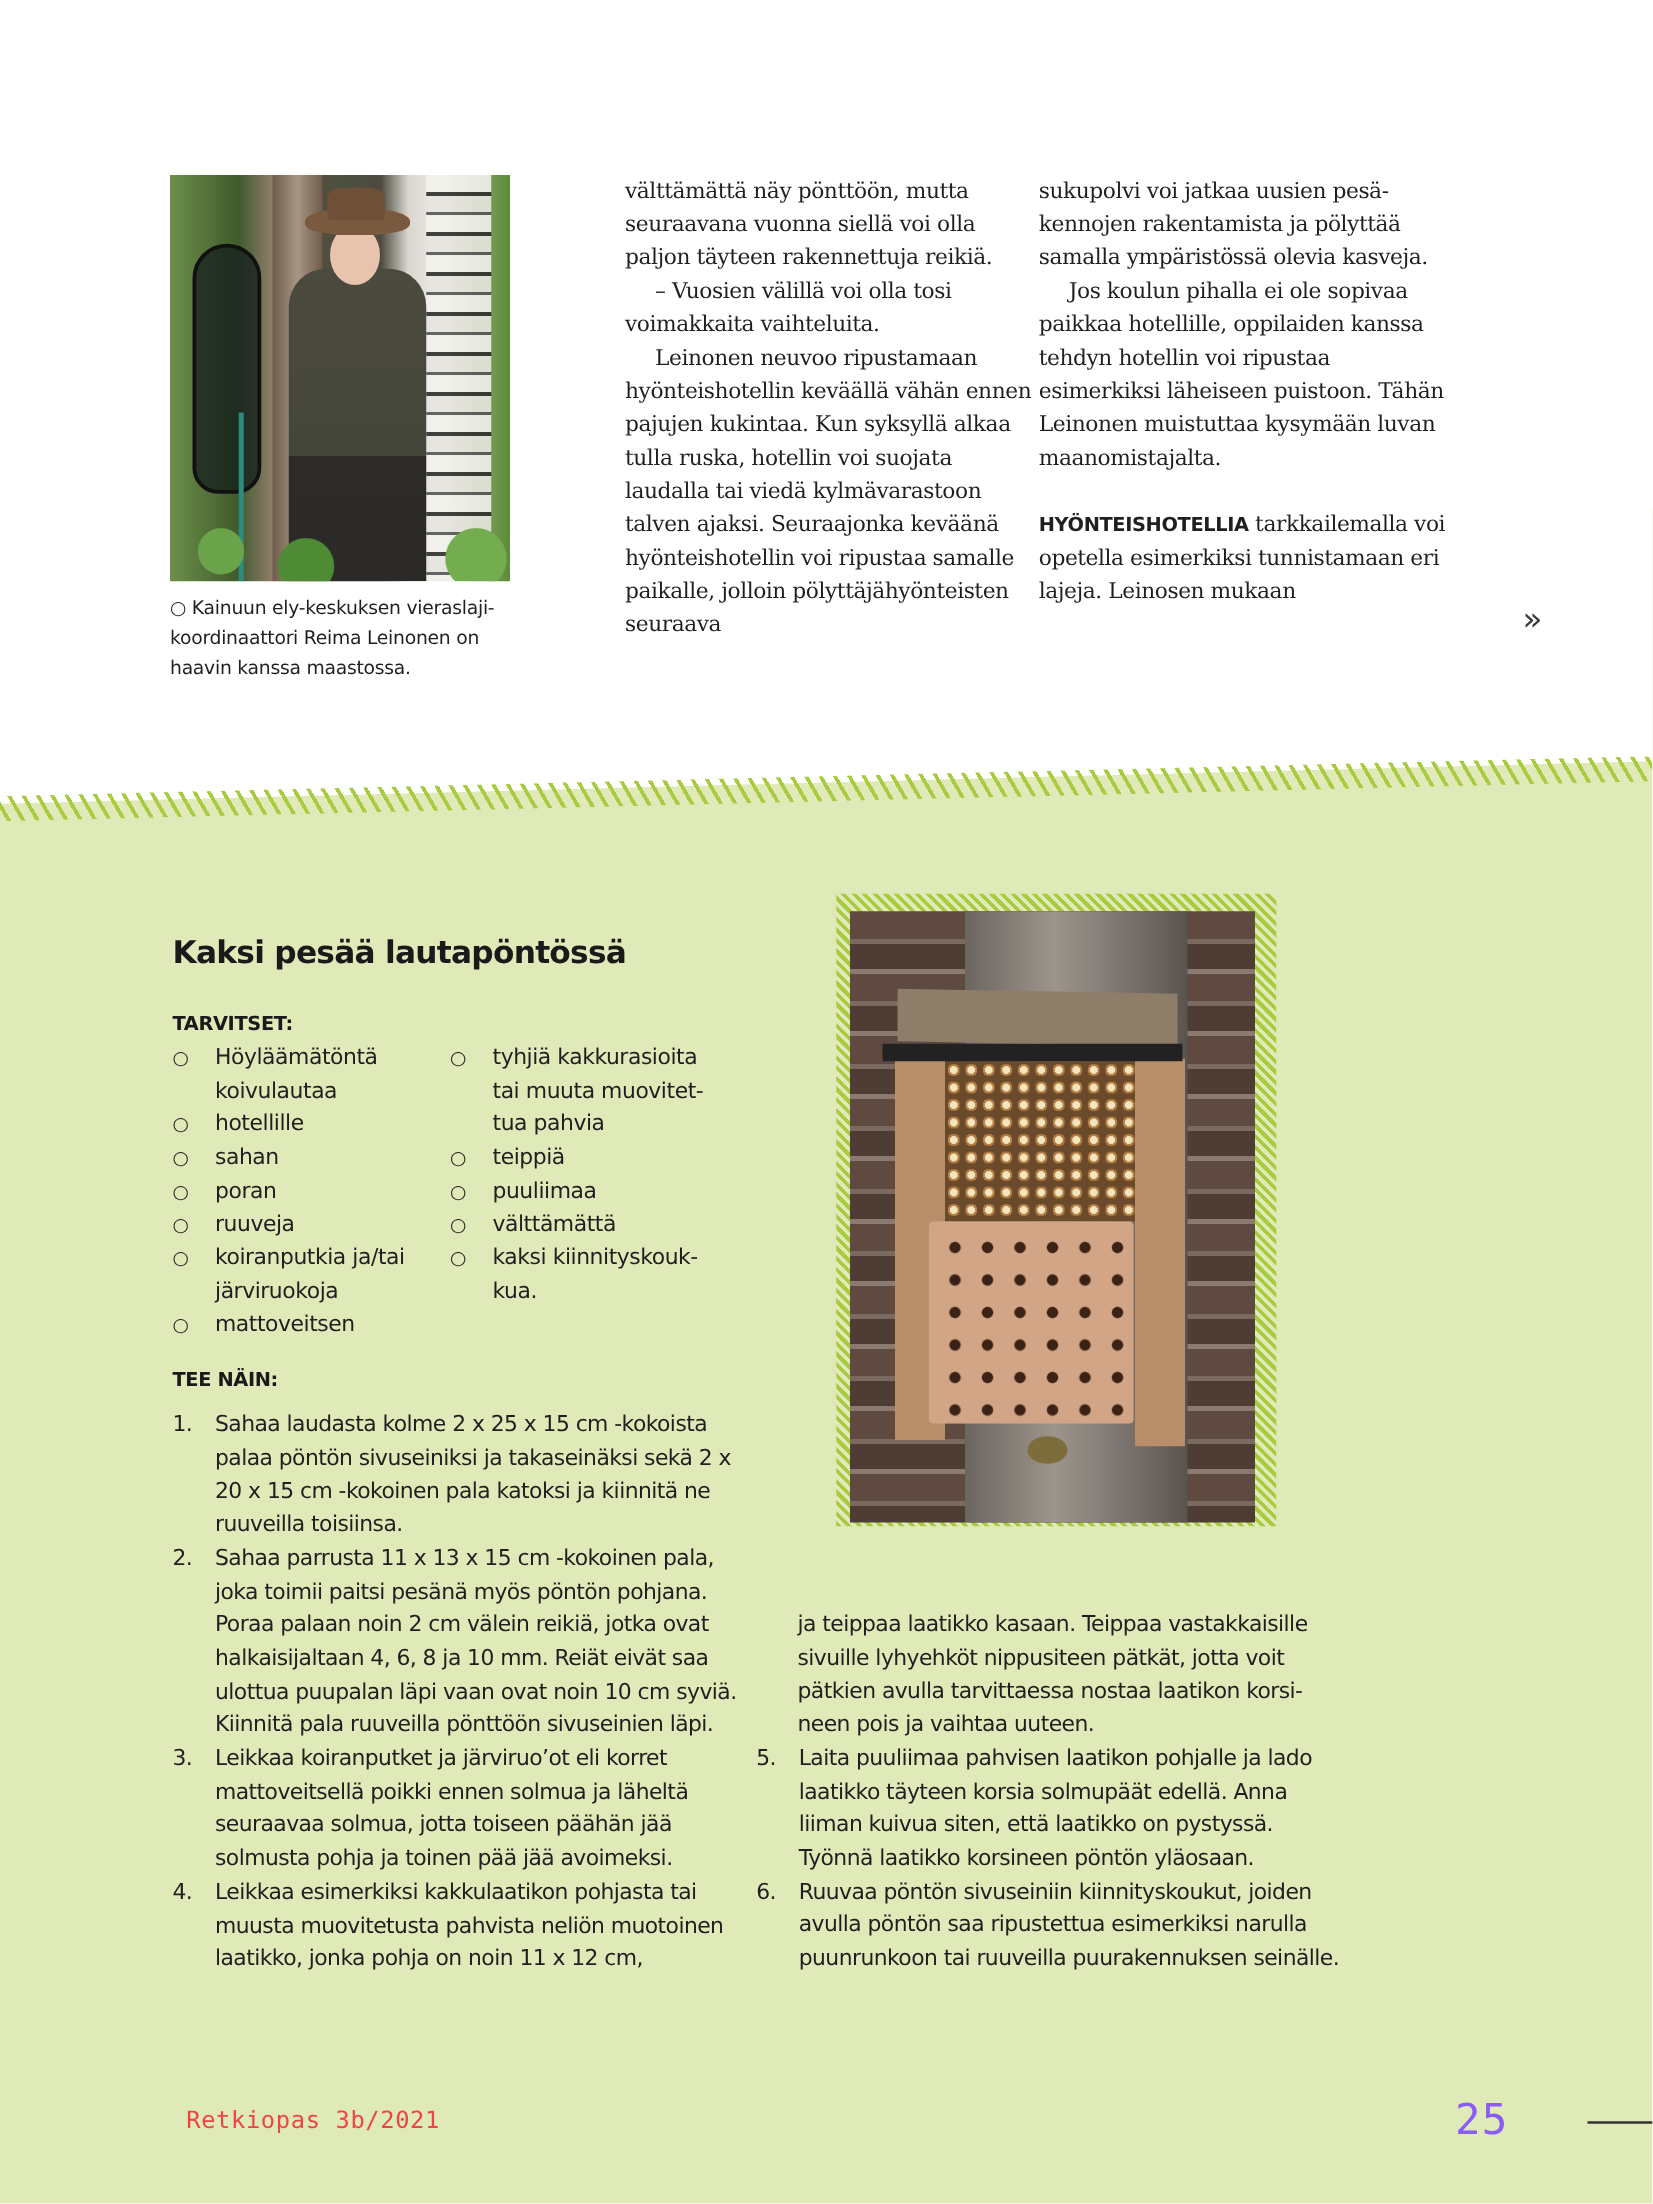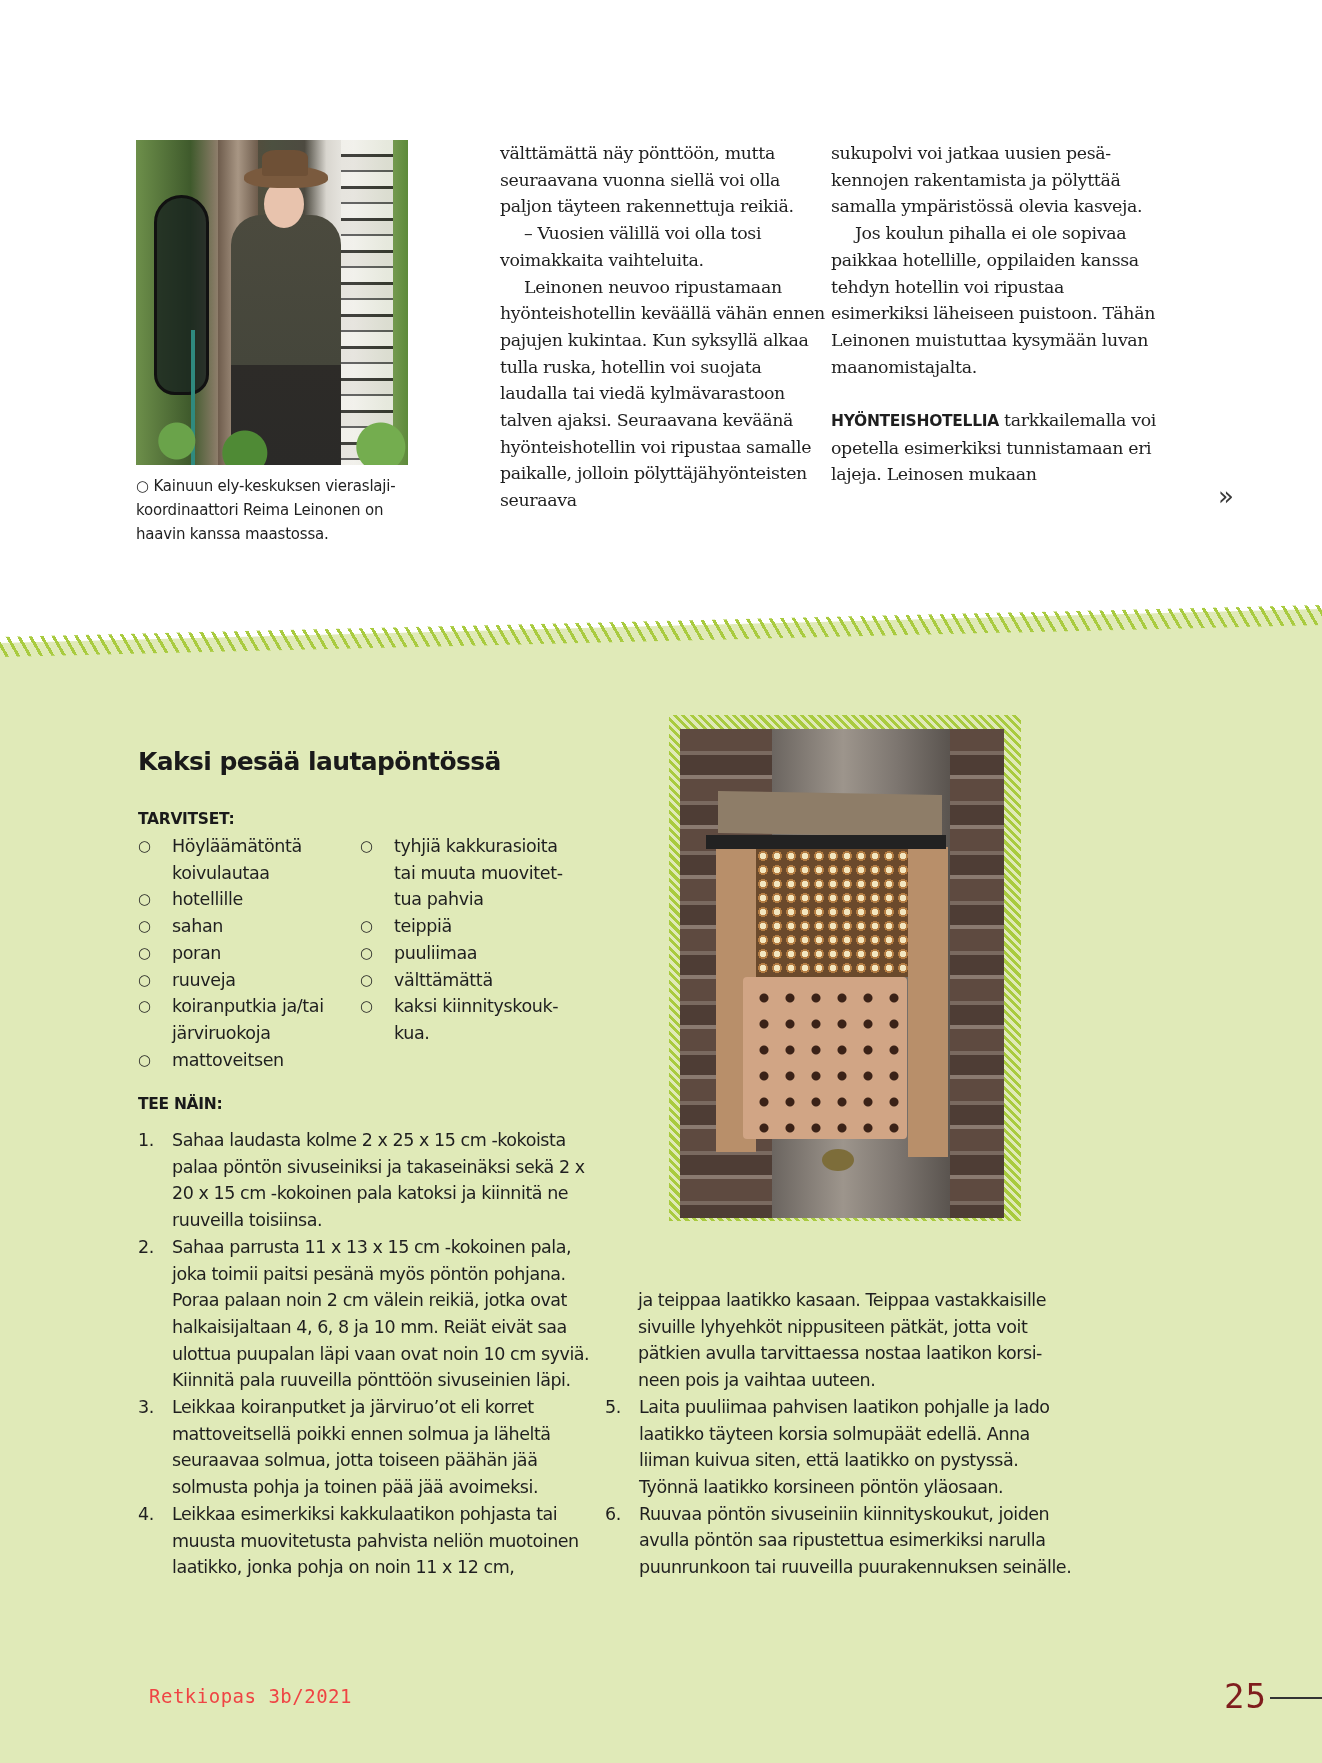--- a/index.html
+++ b/index.html
@@ -115,22 +115,22 @@
     background:
       radial-gradient(circle, #3b2217 0 4px, transparent 5px) 8px 8px/26px 26px,
       #d1a585; }
   .photo-hotel .nut { position:absolute; left:142px; top:420px; width:32px; height:22px; border-radius:50%; background:#7d6d3a; }
 
   .footer-left {
     position: absolute; left: 149px; top: 1685px;
     font-family: "DejaVu Sans Mono", monospace; font-size: 19px; color: #ef4444; letter-spacing: 0.5px;
   }
   .page-number {
-    position: absolute; left: 1224px; top: 1676px;
-    font-family: "DejaVu Sans Mono", monospace; font-size: 34px; color: #7f1d1d; letter-spacing: 1px; font-weight: normal;
+    position: absolute; left: 1164px; top: 1676px;
+    font-family: "DejaVu Sans Mono", monospace; font-size: 34px; color: #8b5cf6; letter-spacing: 1px; font-weight: normal;
   }
   .page-rule { position: absolute; left: 1270px; top: 1697px; width: 52px; height: 1.5px; background: #333; }
 </style>
 </head>
 <body>
 
 <div class="photo-person">
   <div class="tree-birch2"></div>
   <div class="tree-birch"></div>
   <div class="net"></div>
@@ -143,21 +143,21 @@
 </div>
 
 <div class="caption">
   <span>○</span>
   <span>Kainuun ely-keskuksen vieraslaji­koordinaattori Reima Leinonen on haavin kanssa maastossa.</span>
 </div>
 
 <div class="col col-1">
   <p>välttämättä näy pönttöön, mutta seuraavana vuonna siellä voi olla paljon täyteen rakennettuja reikiä.</p>
   <p class="indent">– Vuosien välillä voi olla tosi voimakkaita vaihteluita.</p>
-  <p class="indent">Leinonen neuvoo ripustamaan hyönteishotellin keväällä vähän ennen pajujen kukintaa. Kun syksyllä alkaa tulla ruska, hotellin voi suojata laudalla tai viedä kyl­mävarastoon talven ajaksi. Seuraa­vana keväänä hyönteishotellin voi ripustaa samalle paikalle, jolloin pölyttäjähyönteisten seuraava</p>
+  <p class="indent">Leinonen neuvoo ripustamaan hyönteishotellin keväällä vähän ennen pajujen kukintaa. Kun syksyllä alkaa tulla ruska, hotellin voi suojata laudalla tai viedä kyl­mävarastoon talven ajaksi. Seuraa­jonka keväänä hyönteishotellin voi ripustaa samalle paikalle, jolloin pölyttäjähyönteisten seuraava</p>
 </div>
 
 <div class="col col-2">
   <p>sukupolvi voi jatkaa uusien pesä­kennojen rakentamista ja pölyt­tää samalla ympäristössä olevia kasveja.</p>
   <p class="indent">Jos koulun pihalla ei ole sopi­vaa paikkaa hotellille, oppilaiden kanssa tehdyn hotellin voi ripustaa esimerkiksi läheiseen puistoon. Tähän Leinonen muistuttaa kysy­mään luvan maanomistajalta.</p>
   <div class="spacer"></div>
   <p><span class="lead">HYÖNTEISHOTELLIA</span><span> tarkkailemalla voi opetella esimerkiksi tunnista­maan eri lajeja. Leinosen mukaan</span></p>
 </div>
 
 <div class="continue-icon">»</div>

